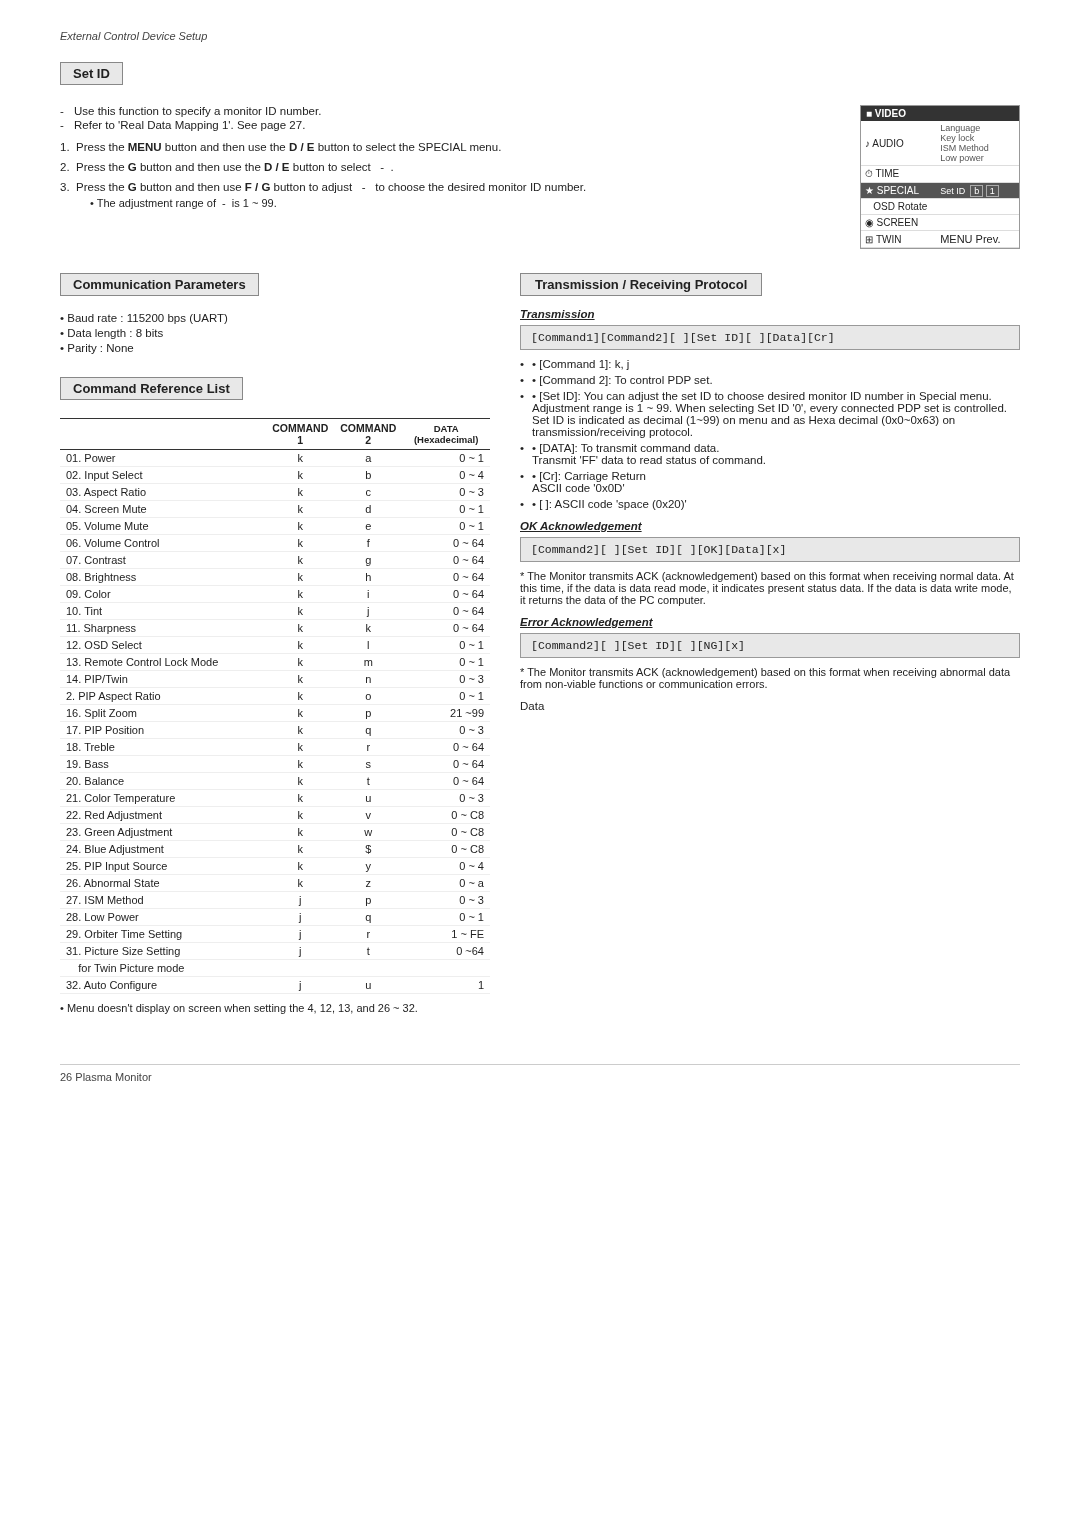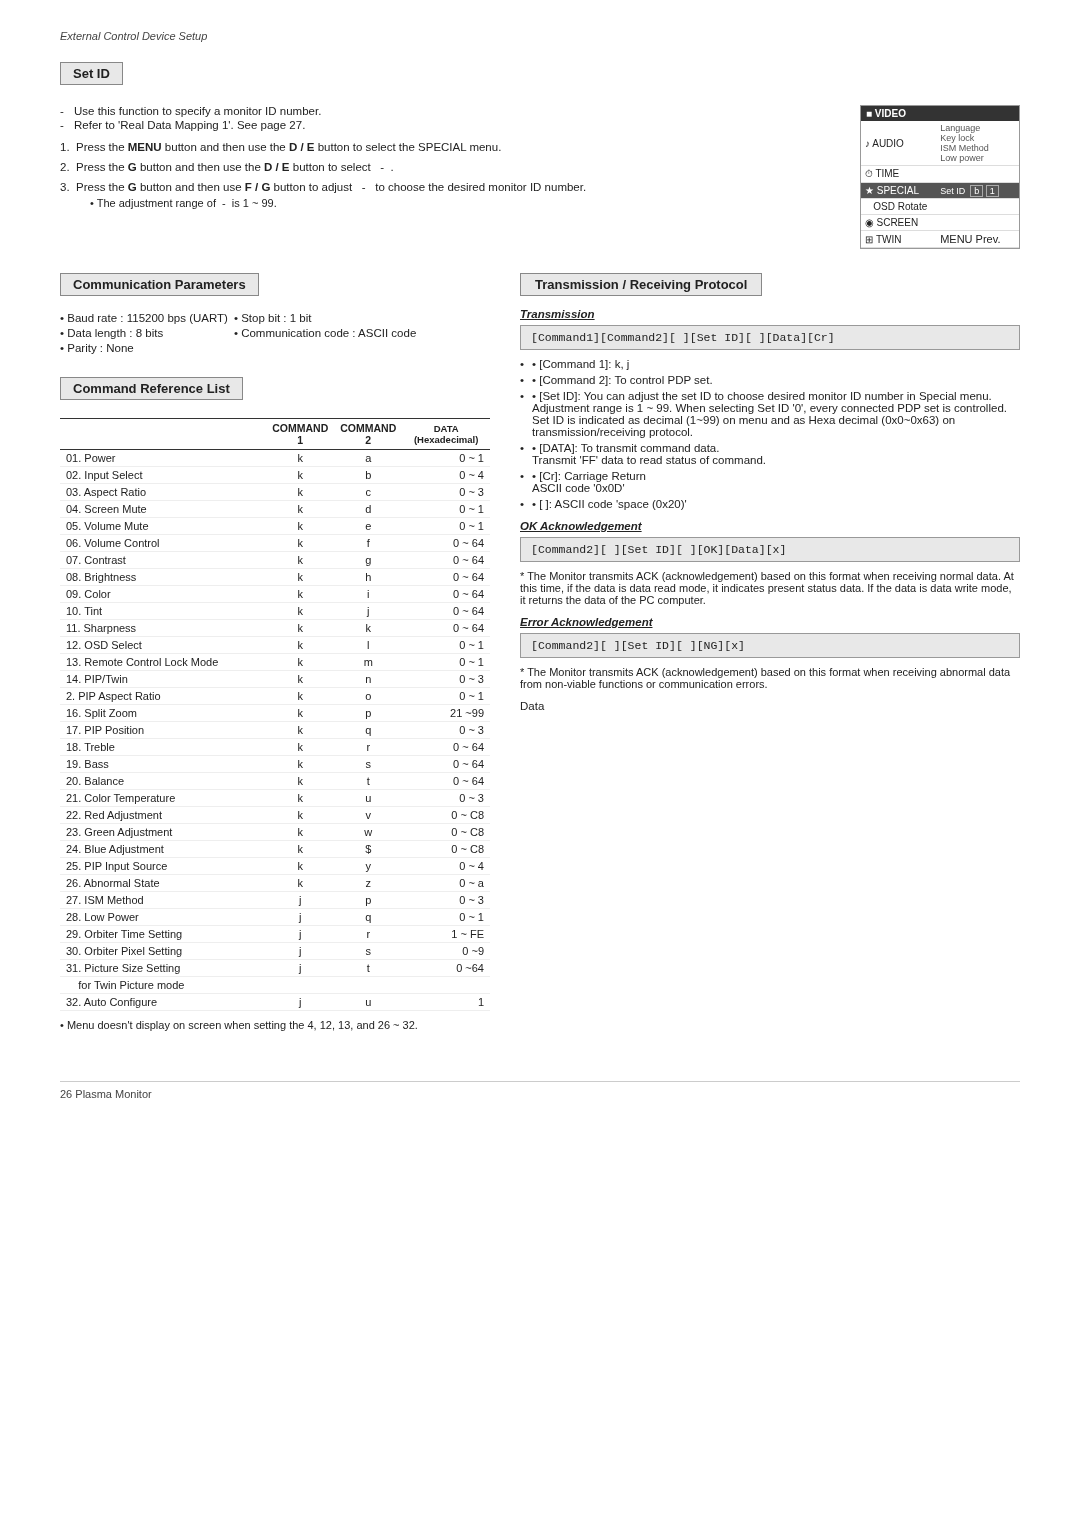--- a/index.html
+++ b/index.html
@@ -172,24 +172,20 @@
   <div class="left-col">
 
     <div class="comm-section">
       <div class="section-title">Communication Parameters</div>
       <div class="comm-params">
         <ul>
           <li>Baud rate : 115200 bps (UART)</li>
           <li>Data length : 8 bits</li>
           <li>Parity : None</li>
         </ul>
-        <ul>
-          <li>Stop bit : 1 bit</li>
-          <li>Communication code : ASCII code</li>
-        </ul>
       </div>
     </div>
 
     <div class="cmd-section">
       <div class="section-title">Command Reference List</div>
       <table class="cmd-table">
         <thead>
           <tr>
             <th></th>
             <th>COMMAND 1</th>
@@ -366,26 +362,20 @@
     <td style="text-align:center;">q</td>
     <td style="text-align:right;">0 ~ 1</td>
   </tr>
             <tr>
     <td>29. Orbiter Time Setting</td>
     <td style="text-align:center;">j</td>
     <td style="text-align:center;">r</td>
     <td style="text-align:right;">1 ~ FE</td>
   </tr>
             <tr>
-    <td>30. Orbiter Pixel Setting</td>
-    <td style="text-align:center;">j</td>
-    <td style="text-align:center;">s</td>
-    <td style="text-align:right;">0 ~9</td>
-  </tr>
-            <tr>
     <td>31. Picture Size Setting</td>
     <td style="text-align:center;">j</td>
     <td style="text-align:center;">t</td>
     <td style="text-align:right;">0 ~64</td>
   </tr>
             <tr>
     <td>&nbsp;&nbsp;&nbsp;&nbsp;for Twin Picture mode</td>
     <td style="text-align:center;"></td>
     <td style="text-align:center;"></td>
     <td style="text-align:right;"></td>

